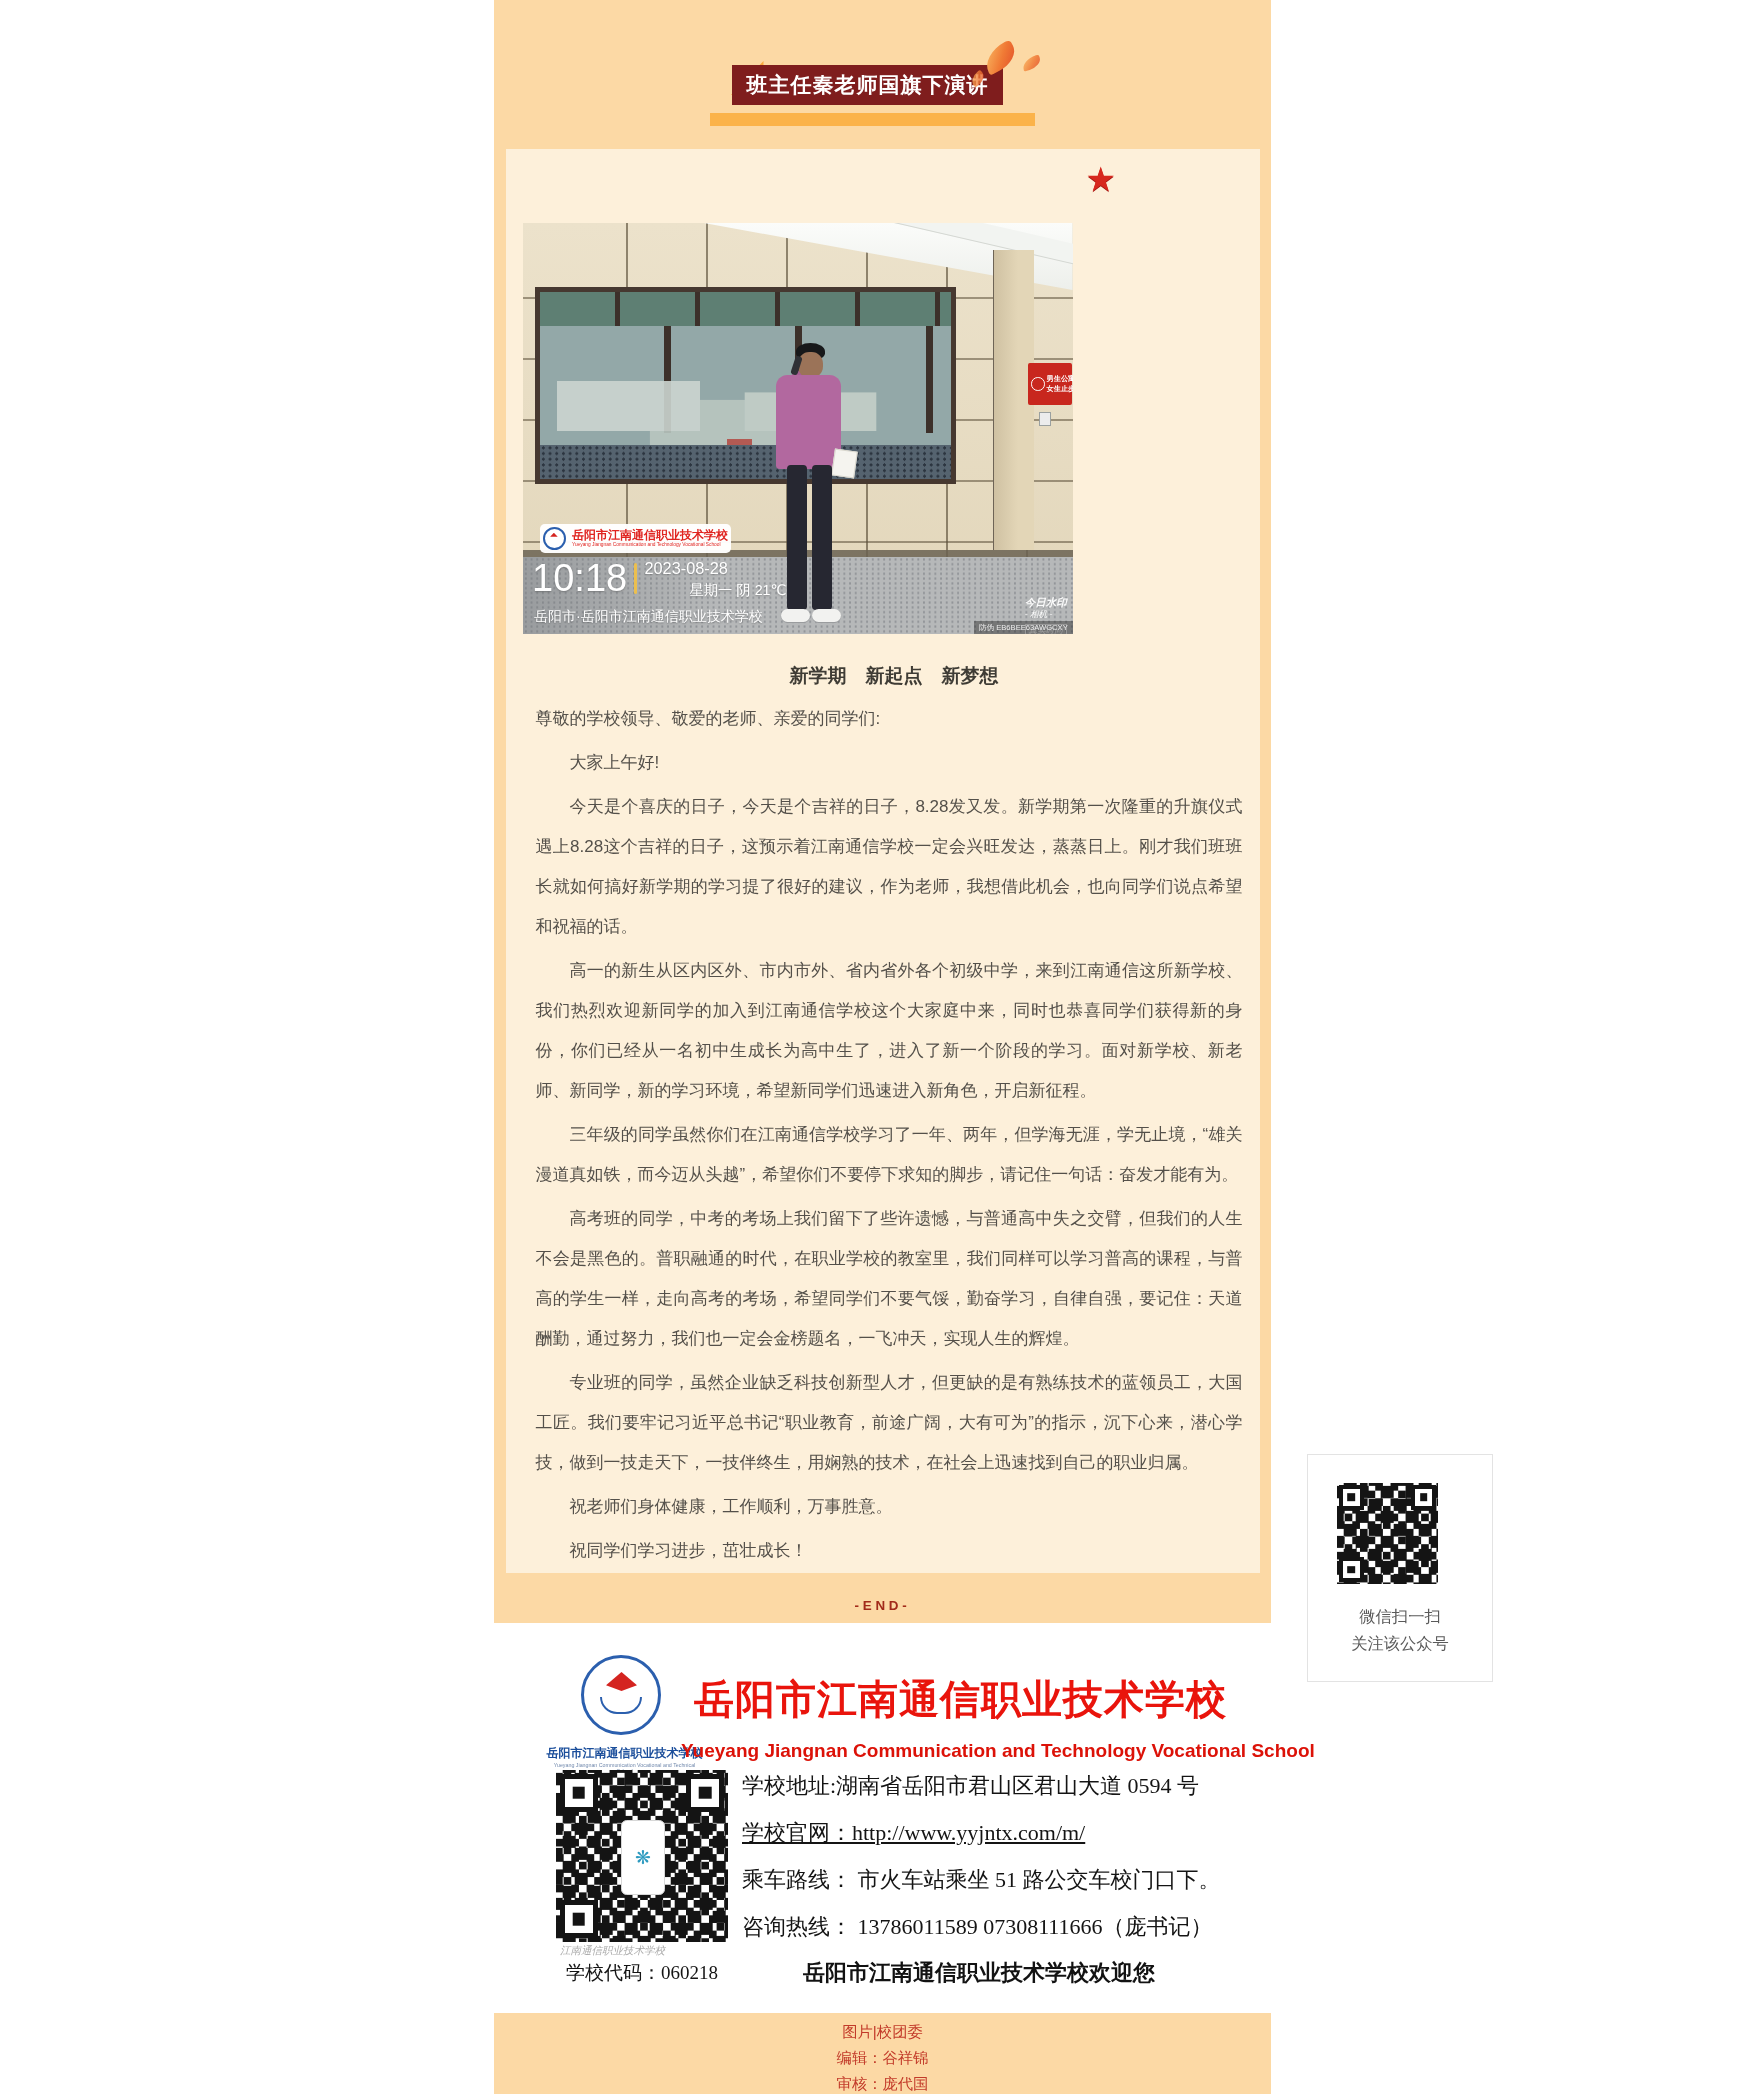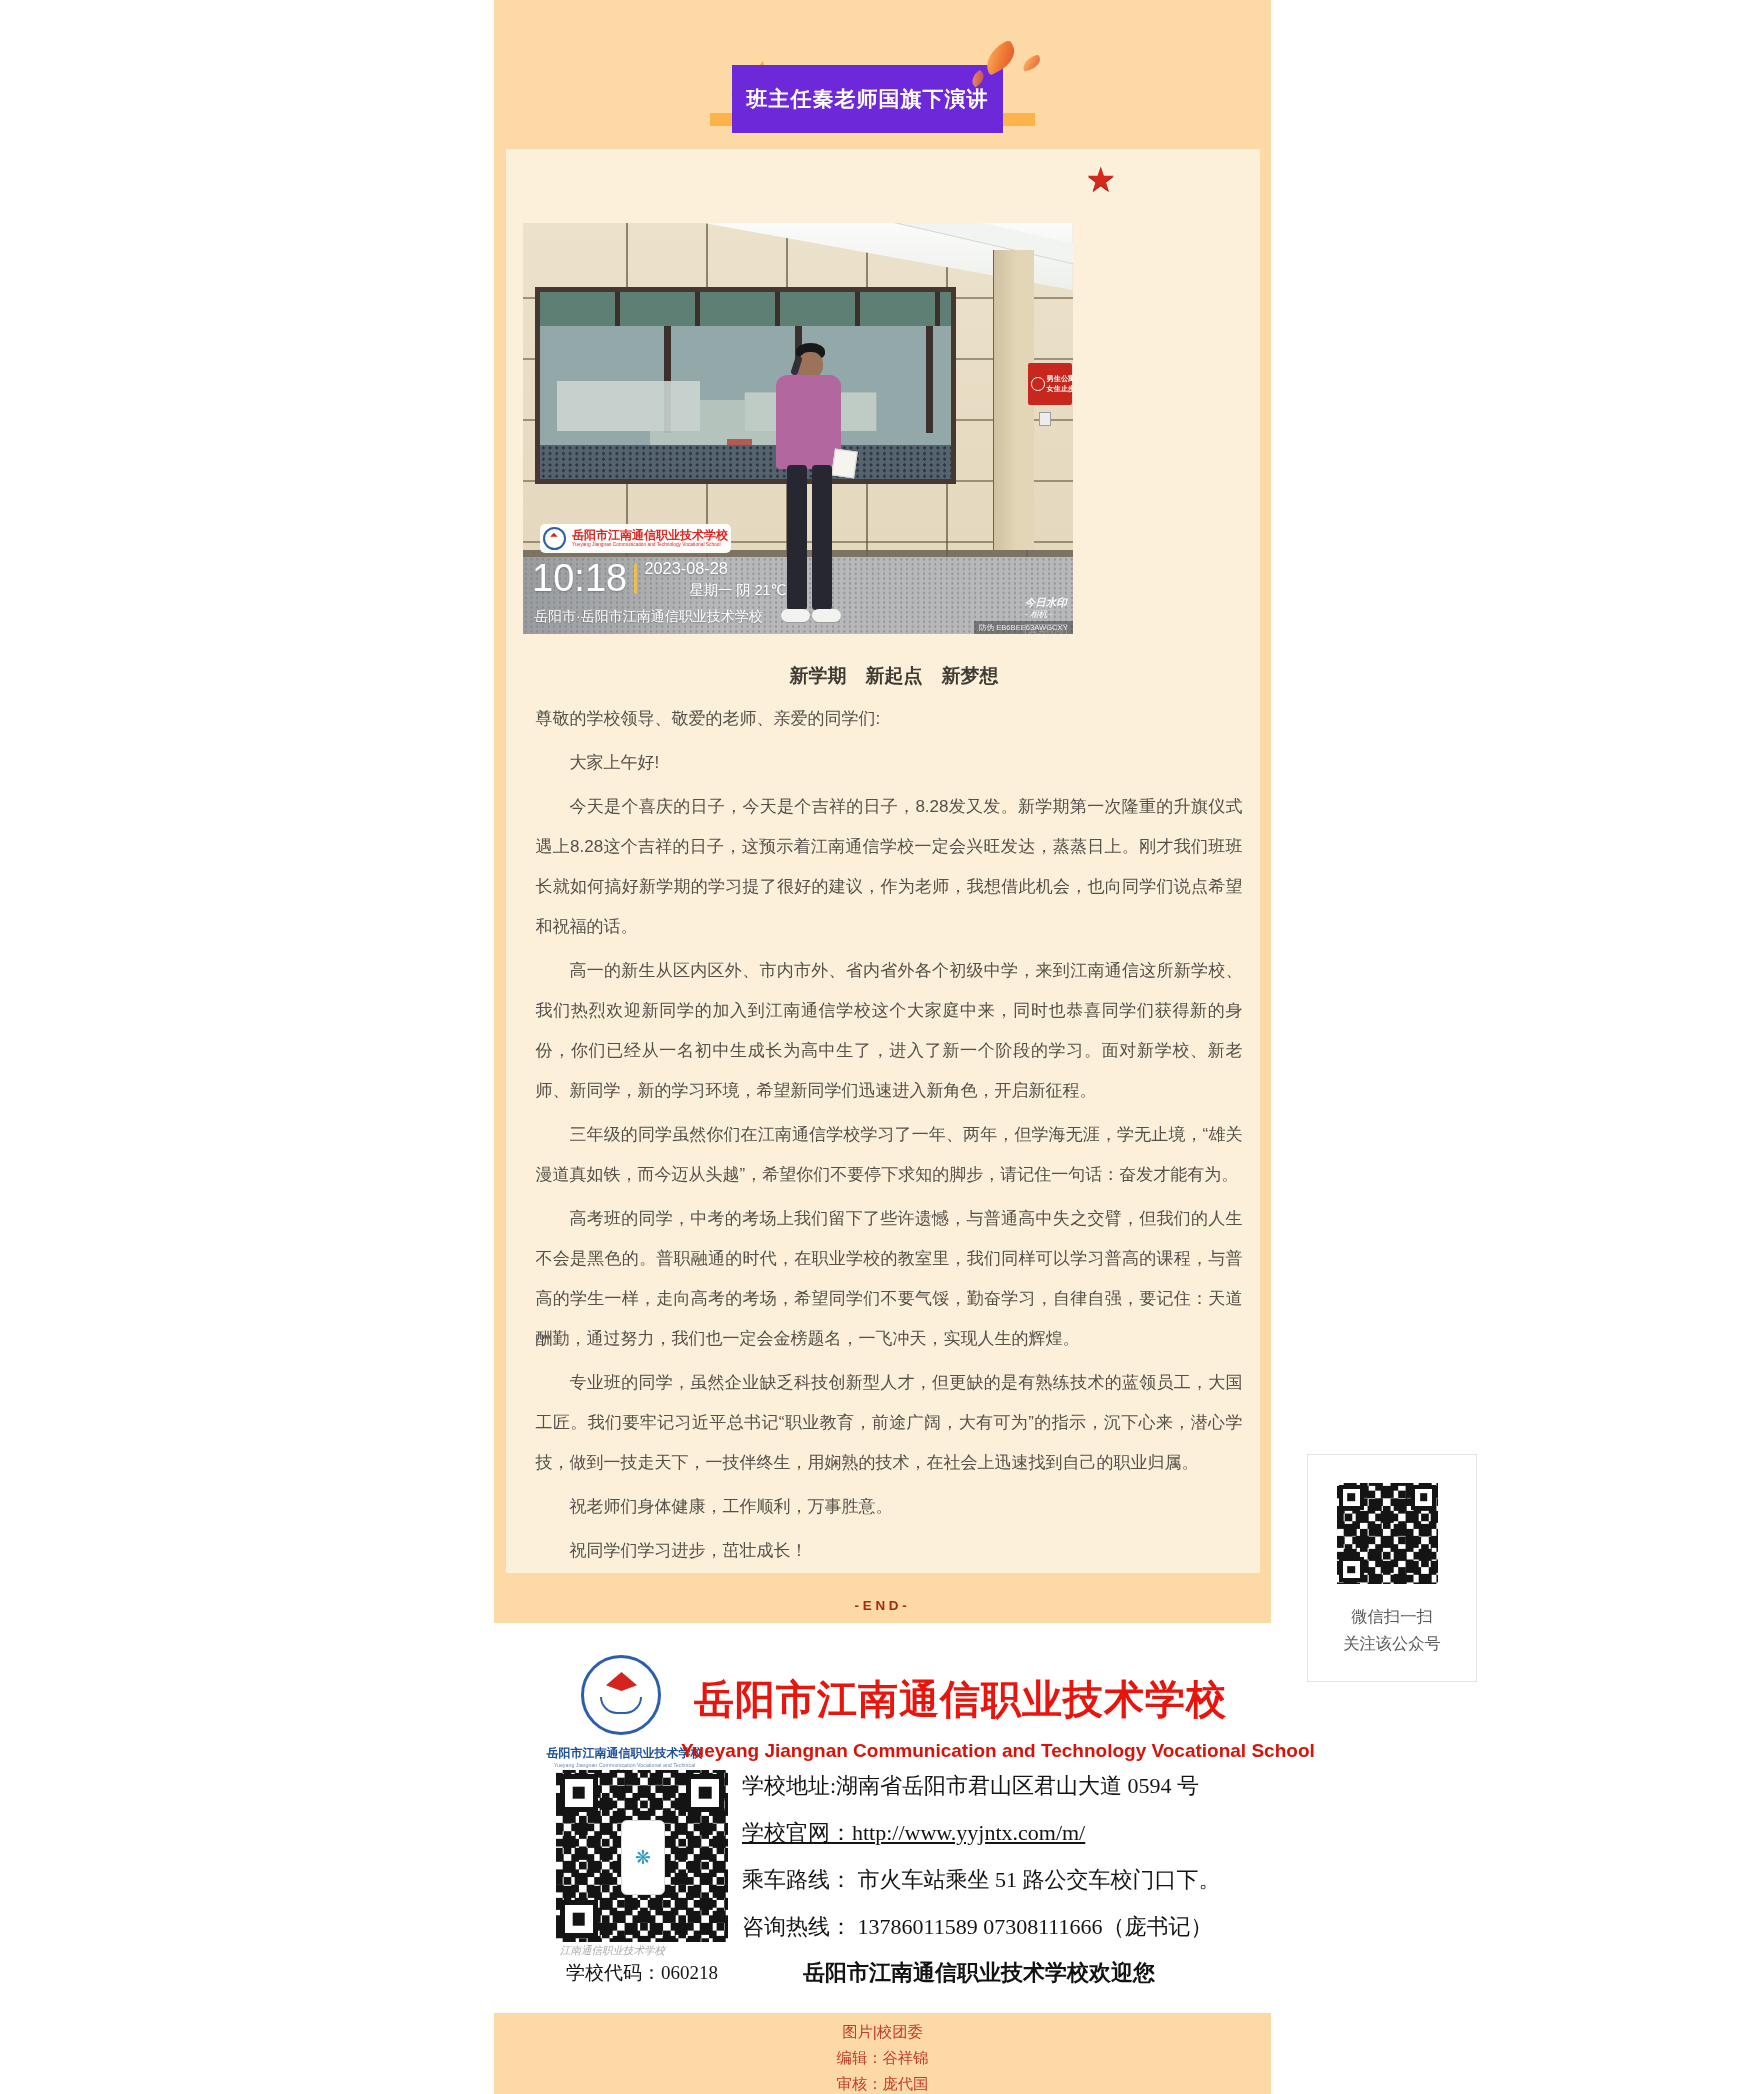--- a/index.html
+++ b/index.html
@@ -5,21 +5,21 @@
   html,body{margin:0;padding:0;background:#ffffff;}
   #page{position:relative;width:1744px;height:2094px;background:#ffffff;overflow:hidden;
         font-family:"Liberation Sans","DejaVu Sans",sans-serif;}
   
   .column{position:absolute;left:494px;top:0;width:777px;height:1623px;background:#fcd9a5;}
   .panel{position:absolute;left:11.5px;top:149px;width:754px;height:1424px;background:#fdf0da;}
   
   .bn-corner{position:absolute;left:237px;top:61px;width:32.5px;height:34px;background:#f9a93c;
              clip-path:polygon(0 100%,100% 0,100% 100%);}
   .bn-strip{position:absolute;left:216px;top:113px;width:325px;height:13.4px;background:#fbb34a;}
-  .bn-ribbon{position:absolute;left:238px;top:65px;width:271px;height:68px;background:#6d28d9;
+  .bn-ribbon{position:absolute;left:238px;top:65px;width:271px;height:40px;background:#7f1d1d;
              display:flex;align-items:center;justify-content:center;}
   .bn-ribbon span{color:#ffffff;font-size:21px;font-weight:bold;letter-spacing:1px;}
   .dove{position:absolute;background:linear-gradient(135deg,#fbc36a,#f07a35 55%,#e04a28);}
   .dove1{left:489px;top:46px;width:34px;height:23px;border-radius:85% 15% 70% 10%;transform:rotate(-28deg);}
   .dove2{left:528px;top:57px;width:19px;height:12.4px;border-radius:85% 15% 70% 10%;transform:rotate(-18deg);opacity:.85;}
   .dove3{left:476px;top:73px;width:15.3px;height:10.5px;border-radius:85% 15% 70% 10%;transform:rotate(-40deg);opacity:.8;}
   
   .star{position:absolute;left:580px;top:13.4px;font-size:34px;color:#d7281e;line-height:34px;
         text-shadow:0 1px 0 #a01510;}
   
@@ -130,21 +130,21 @@
   
   .addr{position:absolute;left:742px;width:507px;height:29px;color:#141414;font-size:22px;
     font-family:"Liberation Serif","DejaVu Serif",serif;white-space:nowrap;}
   .addr.u{text-decoration:underline;}
   .addr1{top:1771px;} .addr2{top:1818px;} .addr3{top:1865px;} .addr4{top:1912px;}
   .sch-code{position:absolute;left:566px;top:1960px;color:#141414;font-size:19px;
     font-family:"Liberation Serif","DejaVu Serif",serif;white-space:nowrap;}
   .welcome{position:absolute;left:803px;top:1958px;width:336px;text-align:center;color:#121212;
     font-size:22px;font-weight:900;white-space:nowrap;}
   
-  .wx-card{position:absolute;left:1307px;top:1454px;width:170px;height:228px;background:#ffffff;
+  .wx-card{position:absolute;left:1307px;top:1454px;width:186px;height:228px;background:#ffffff;
     border:1px solid #e3e3e3;box-sizing:border-box;}
   .wx-qr{position:absolute;left:29px;top:28px;width:101px;height:101px;}
   .wx-qr .finder{width:25px;height:25px;border-width:4.8px;}
   .wx-qr .f-tl{left:1.9px;top:1.9px;} .wx-qr .f-tr{right:1.9px;top:1.9px;} .wx-qr .f-bl{left:1.9px;bottom:1.9px;}
   .wx-t1{position:absolute;left:0;top:151px;width:100%;text-align:center;color:#5a5a5a;font-size:16.3px;}
   .wx-t2{position:absolute;left:0;top:178px;width:100%;text-align:center;color:#5a5a5a;font-size:16.3px;}
   
   .footer{position:absolute;left:494px;top:2013px;width:777px;height:81px;background:#fcd9a5;}
   .footer div{width:100%;text-align:center;color:#c23a29;font-size:15.3px;line-height:26px;}
 </style>

